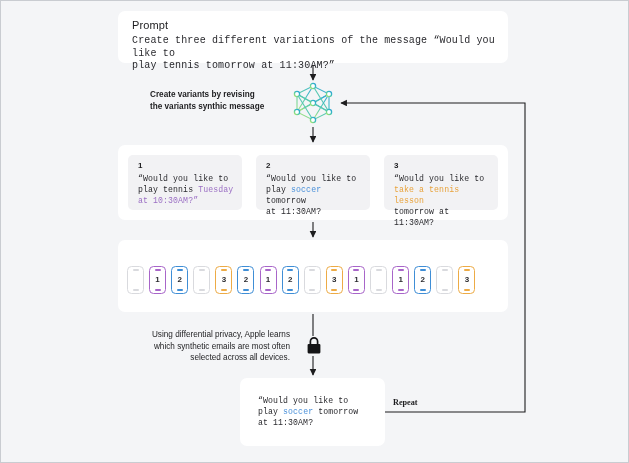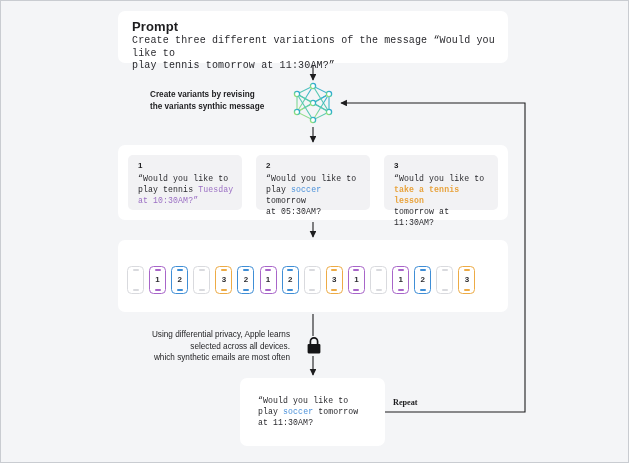--- a/index.html
+++ b/index.html
@@ -22,21 +22,21 @@
   .card{
     position:absolute;
     background:#ffffff;
     border-radius:7px;
   }
 
   
   #prompt-card{left:118px;top:11px;width:390px;height:52px;}
   .prompt-title{
     position:absolute;left:14px;top:8px;
-    font-size:13px;font-weight:bold;color:#1d1d1f;
+    font-size:11px;font-weight:normal;color:#1d1d1f;
     letter-spacing:.1px;
   }
   .prompt-body{
     position:absolute;left:14px;top:24px;width:366px;
     font-family:"Liberation Mono", monospace;
     font-size:10px;line-height:12.5px;color:#2a2a2e;
     letter-spacing:.15px;
     white-space:pre-wrap;
   }
 
@@ -62,21 +62,21 @@
   }
   .variant-text{
     position:absolute;left:10px;top:18px;width:100px;
     font-family:"Liberation Mono", monospace;
     font-size:8.2px;line-height:11px;color:#2a2a2e;
     letter-spacing:.1px;
     white-space:pre-wrap;
   }
   .hl-purple{color:#9b6fc4;}
   .hl-blue{color:#4a90d9;}
-  .hl-orange{color:#e8a33d;font-weight:bold;}
+  .hl-orange{color:#e8a33d;}
 
   
   #devices-card{left:118px;top:240px;width:390px;height:72px;}
   .devices-title{
     position:absolute;left:12px;top:9px;
     font-size:8.2px;font-weight:bold;color:#1d1d1f;
   }
   .device-row{
     position:absolute;left:9px;top:26px;
     display:flex;gap:5.1px;align-items:center;
@@ -206,21 +206,21 @@
     <div class="variant" id="variant-1">
       <div class="variant-num">1</div>
       <div class="variant-text"><span>“Would you like to
 play tennis </span><span class="hl-purple">Tuesday
 at 10:30AM?”</span></div>
     </div>
     <div class="variant" id="variant-2">
       <div class="variant-num">2</div>
       <div class="variant-text"><span>“Would you like to
 play </span><span class="hl-blue">soccer</span><span> tomorrow
-at 05:30AM?</span></div>
+at 11:30AM?</span></div>
     </div>
     <div class="variant" id="variant-3">
       <div class="variant-num">3</div>
       <div class="variant-text"><span>“Would you like to
 </span><span class="hl-orange">take a tennis lesson</span><span>
 tomorrow at 11:30AM?</span></div>
     </div>
   </div>
 
   <div class="card" id="devices-card">
@@ -303,22 +303,22 @@
         <div class="phone c-orange">
           <span class="notch"></span>
           <span class="pnum">3</span>
           <span class="home"></span>
         </div>
       </div>
   </div>
 
   <div class="privacy-label">
     <div>Using differential privacy, Apple learns</div>
+    <div>which synthetic emails are most often</div>
     <div>selected across all devices.</div>
-    <div>which synthetic emails are most often</div>
   </div>
 
   <svg id="lock-icon" viewBox="0 0 14 17">
     <rect x="0.6" y="7" width="12.8" height="9.4" rx="1.1" fill="#141416"></rect>
     <path d="M3.4 7 V4.5 a3.6 3.6 0 0 1 7.2 0 V7" fill="none" stroke="#141416" stroke-width="1.7"></path>
   </svg>
 
   <div class="card" id="result-card">
     <div class="result-text"><span>“Would you like to
 play </span><span class="hl-blue">soccer</span><span> tomorrow

